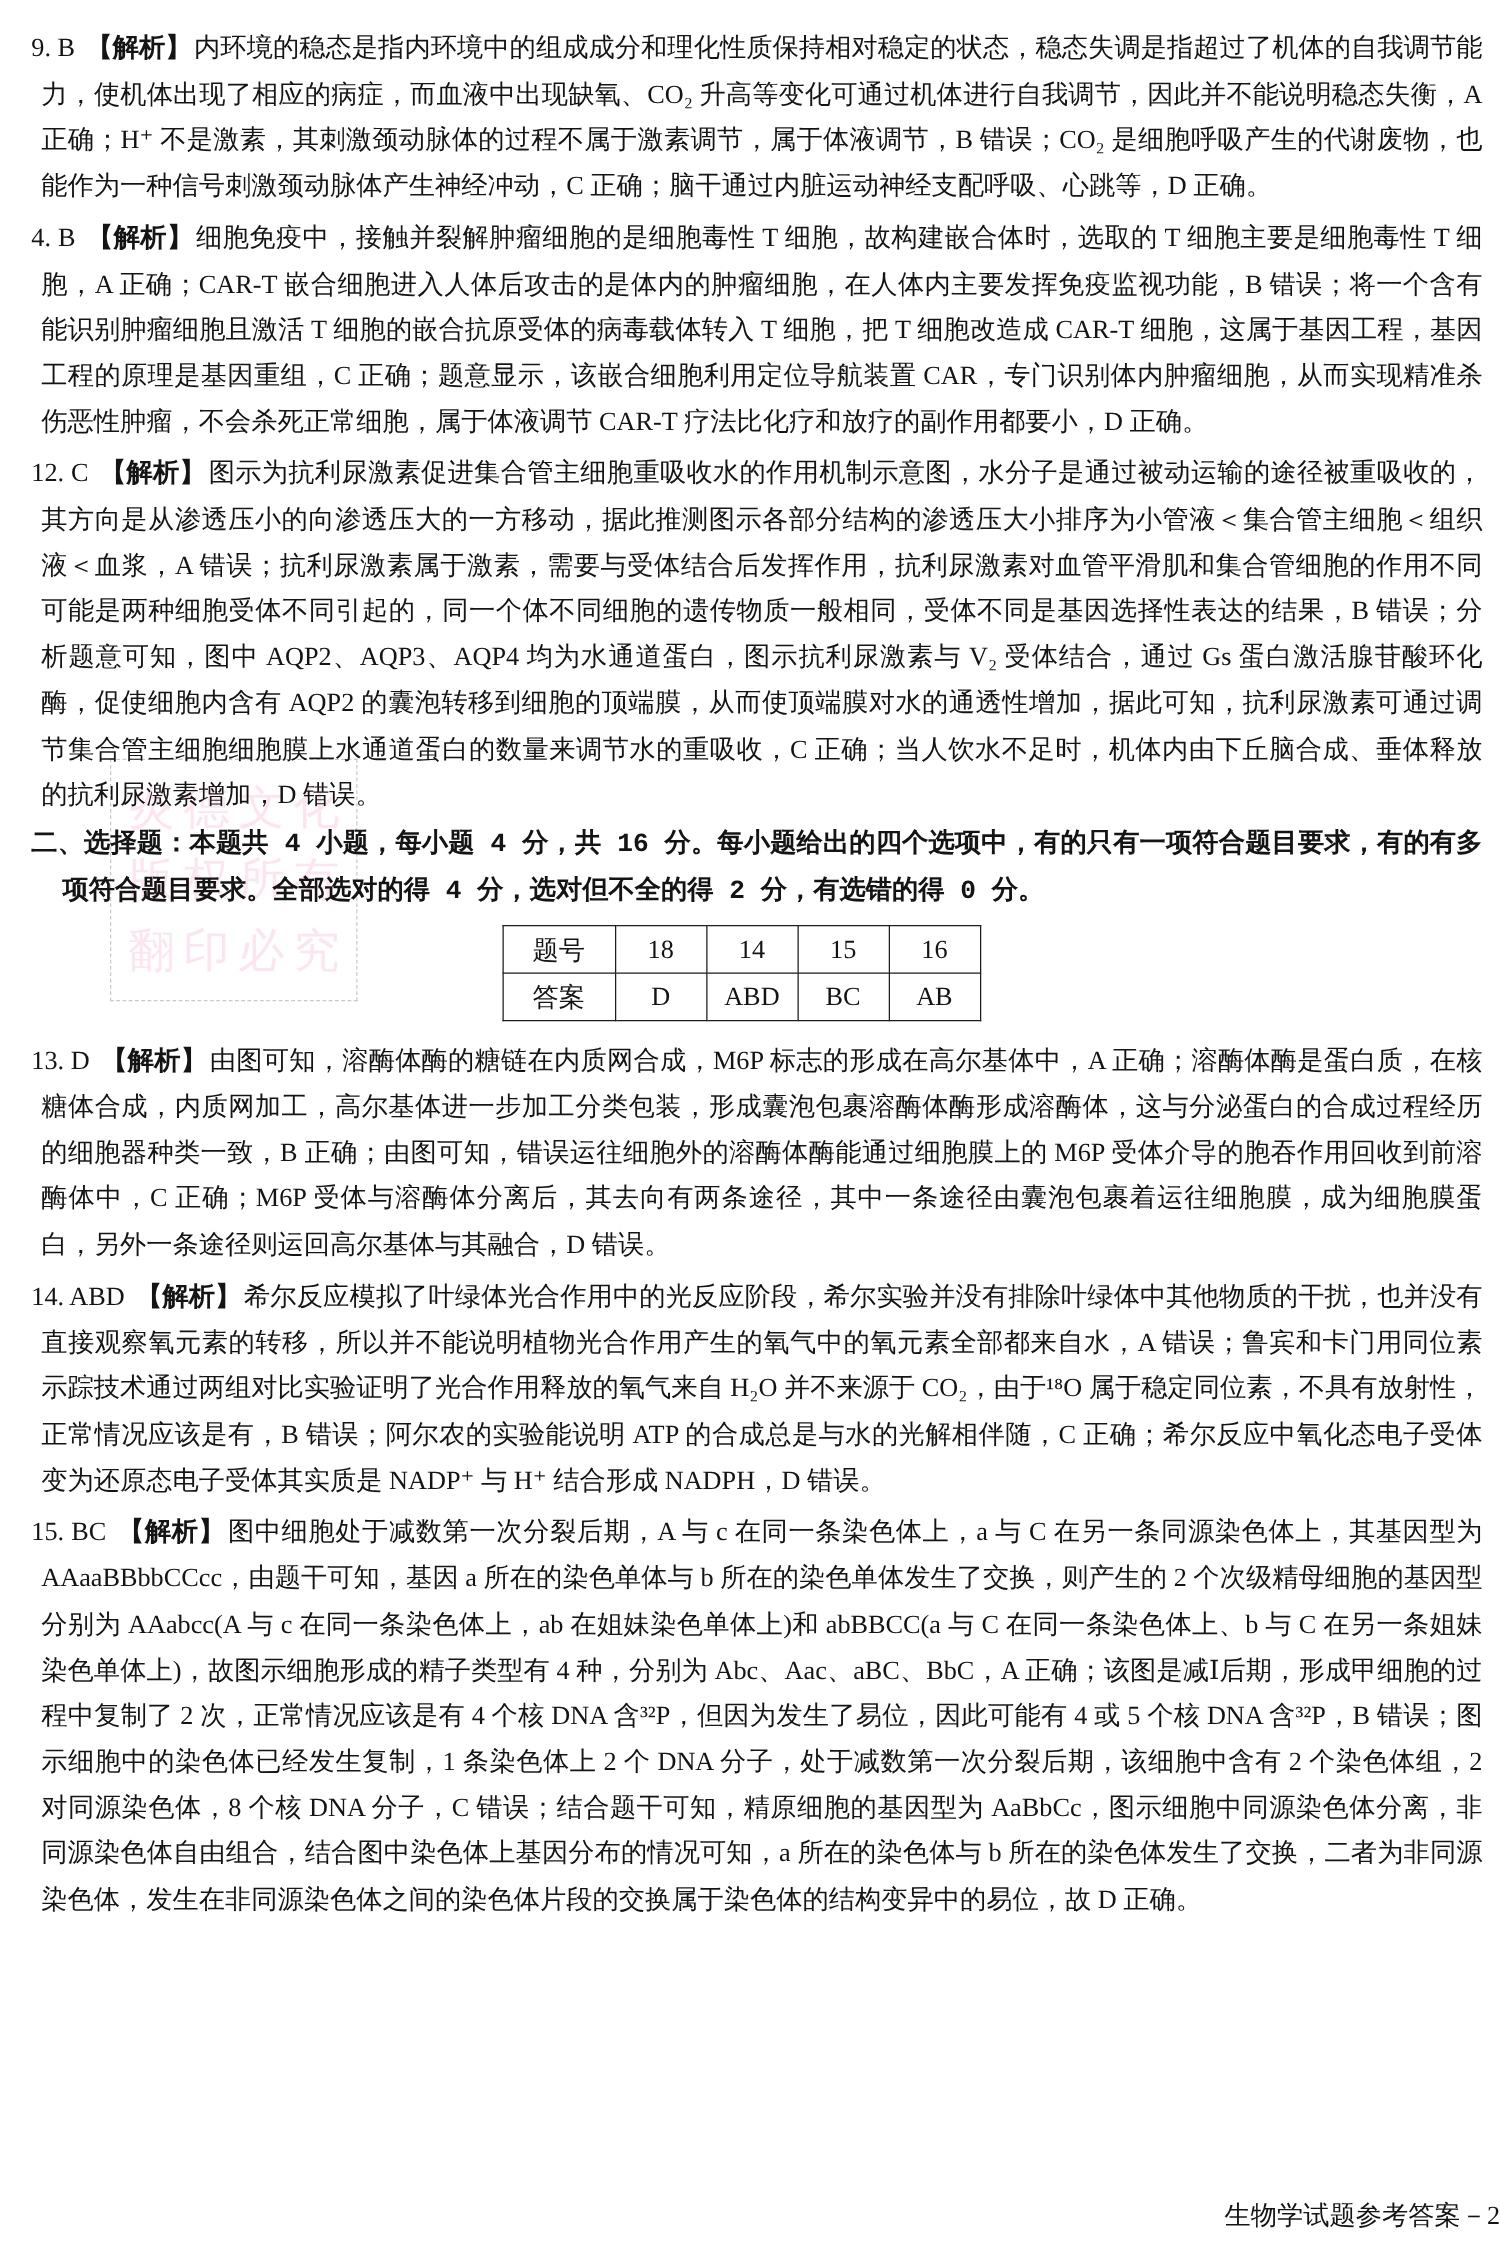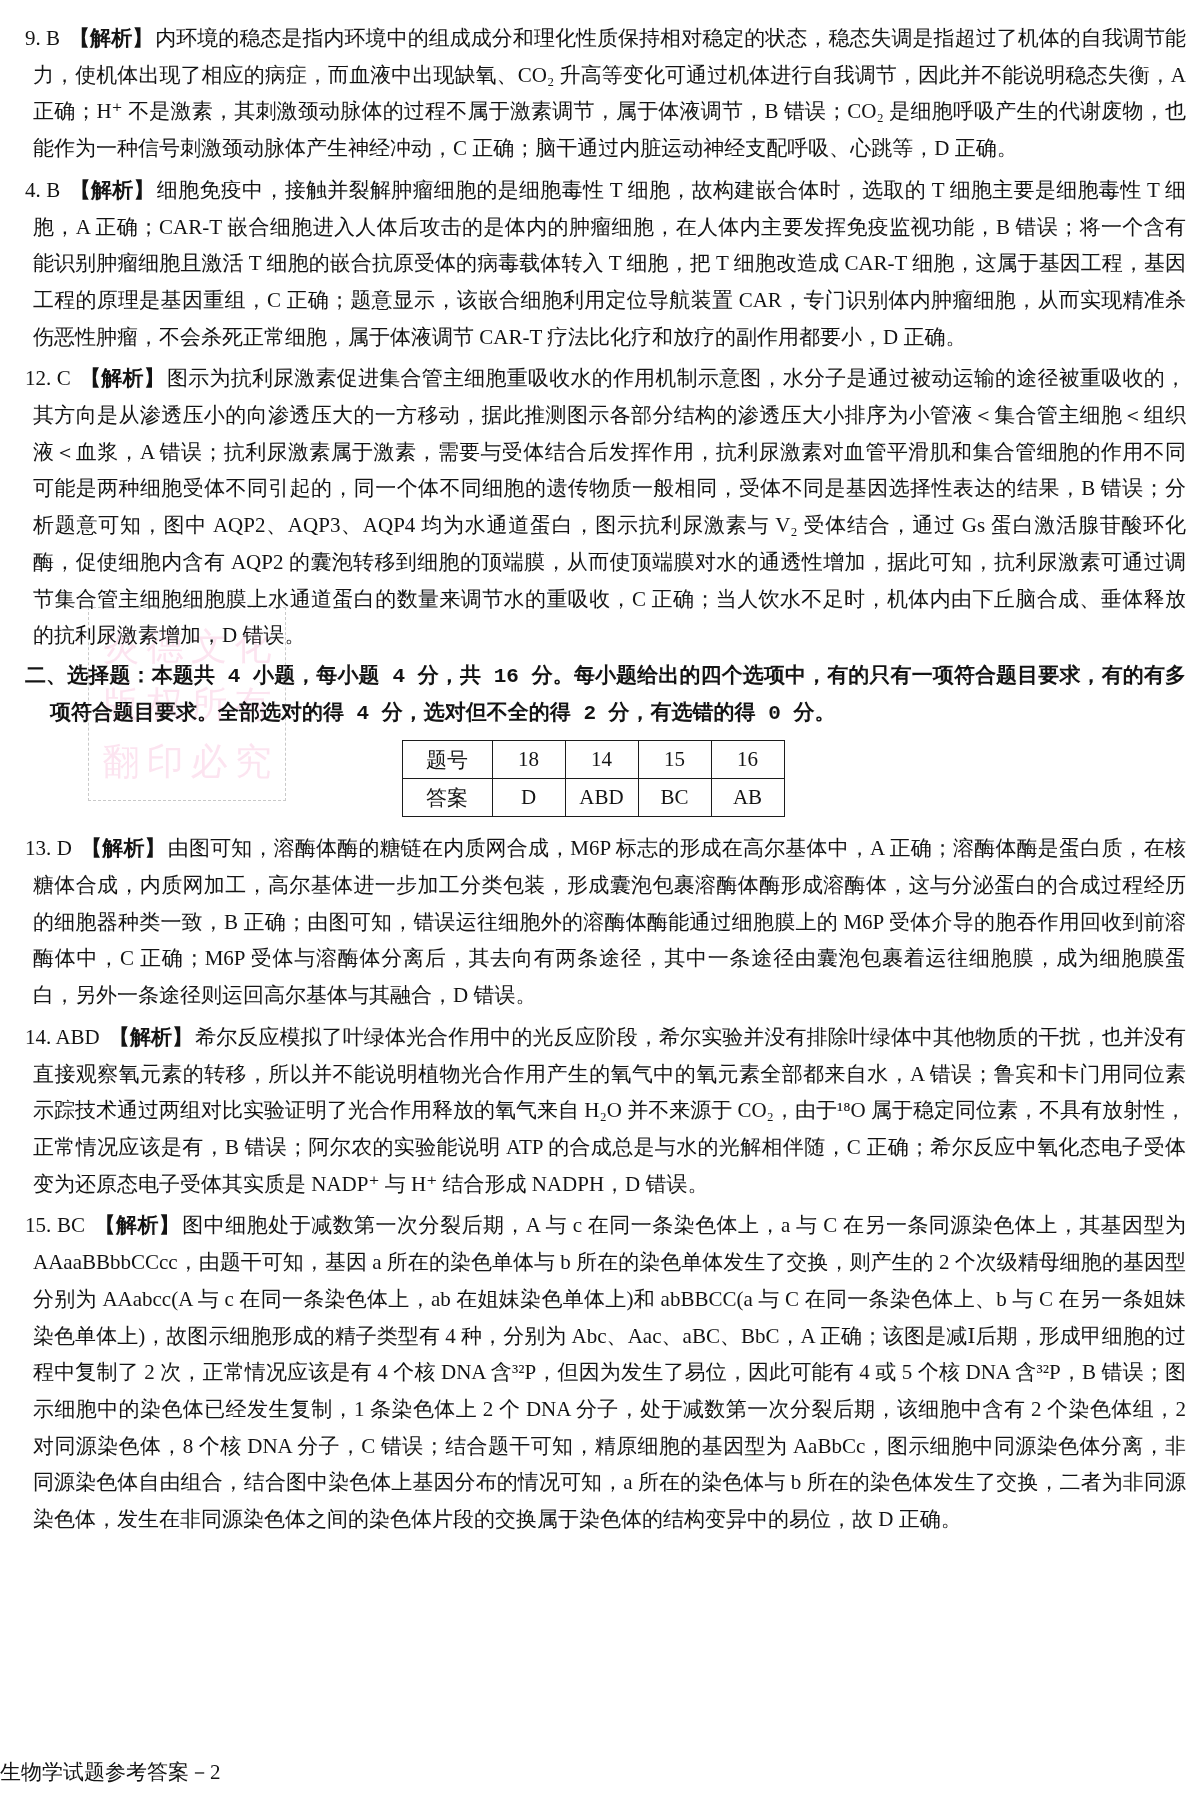--- a/index.html
+++ b/index.html
@@ -40,21 +40,21 @@
     border-collapse:collapse;margin:8px auto 13px auto;
     table-layout:fixed;z-index:1;position:relative;background:#fff;padding-left:44px;
   }
   table.ans-table td{
     border:1.6px solid #1c1c1c;height:37px;text-align:center;vertical-align:middle;
     font-size:21px;padding:0;
   }
   td.rowhead{width:89px;}
   td.qcell,td.acell{width:72px;}
   .footer{
-    position:absolute;left:0;top:1758px;width:1200px;text-align:left;
+    position:absolute;left:0;top:1758px;width:1200px;text-align:right;
     font-size:21px;z-index:1;
   }
 </style>
 </head>
 <body>
 
 <div class="page">
 
   <div class="watermark">
     <span>炎德文化</span>

